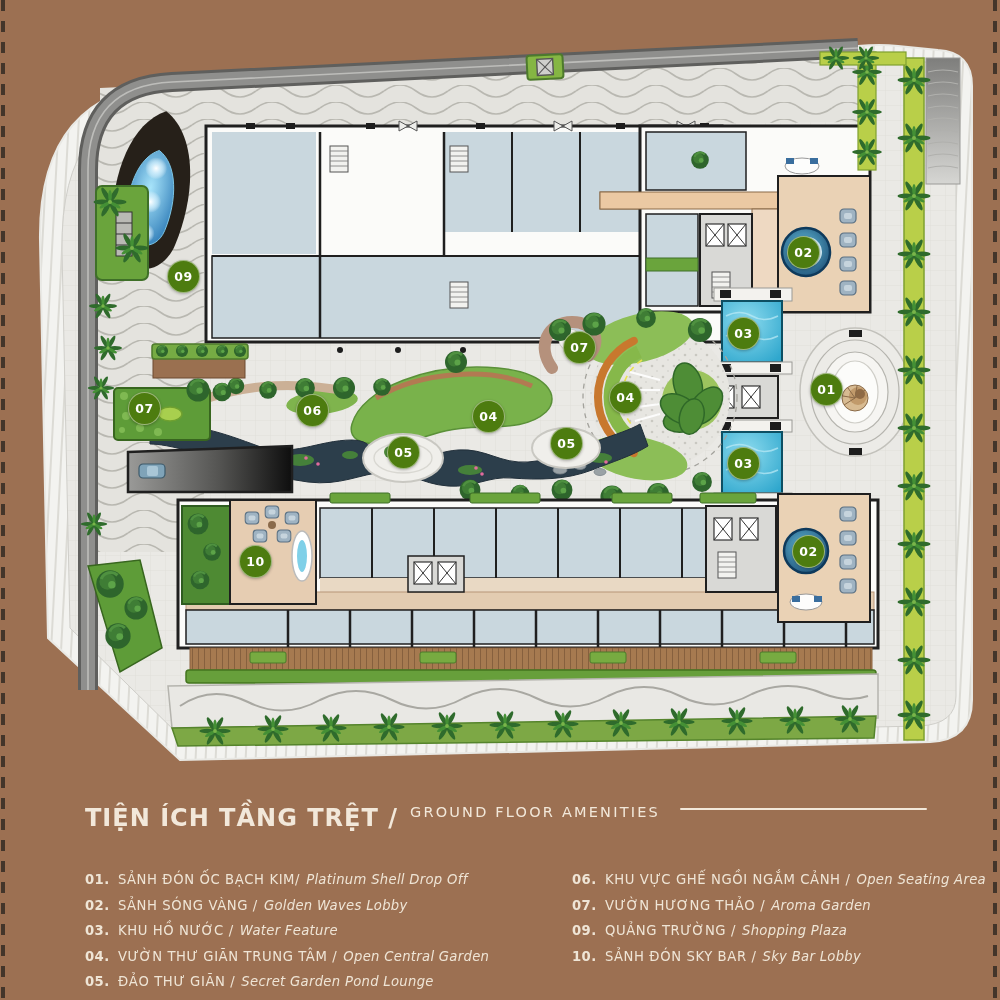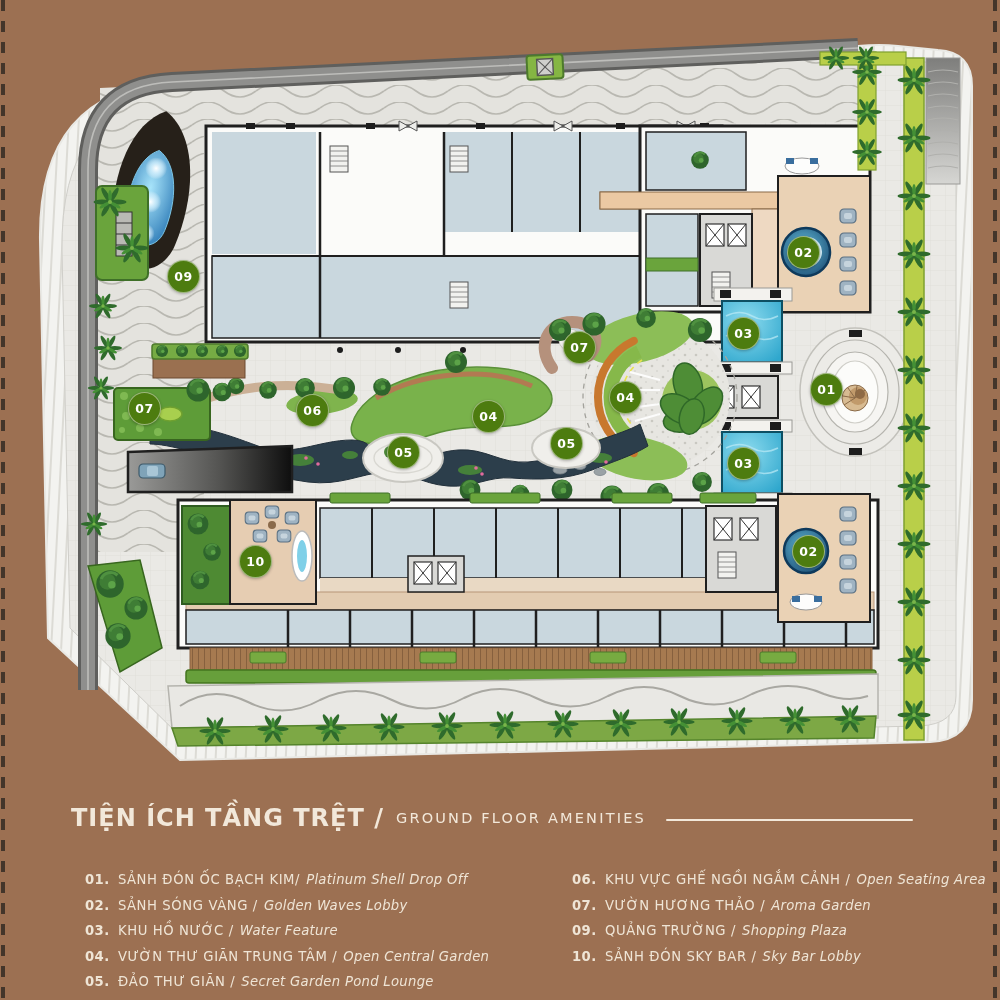--- a/index.html
+++ b/index.html
@@ -8,22 +8,22 @@
   .plan{position:absolute;left:0;top:0;width:1000px;height:780px;}
   .plan svg{position:absolute;left:0;top:0;}
   .marker{position:absolute;width:31px;height:31px;border-radius:50%;background:#4d7c0f;
           border:1.5px solid rgba(255,255,255,.45);box-shadow:0 1px 3px rgba(0,0,0,.28);
           color:#fff;font-weight:bold;font-size:12.5px;display:flex;align-items:center;
           justify-content:center;letter-spacing:.5px;}
   .edge-dash{position:absolute;top:0;width:4px;height:1000px;
      background:repeating-linear-gradient(180deg,#43352A 0 11px,rgba(0,0,0,0) 11px 21px);}
   .edge-dash.left{left:1px;}
   .edge-dash.right{left:993px;}
-  .legend-title{position:absolute;left:71px;top:804px;width:842px;display:flex;
-      align-items:center;color:#F2E8DA;}
+  .legend-title{position:absolute;left:85px;top:804px;width:842px;display:flex;
+      align-items:flex-start;color:#F2E8DA;}
   .t-vi{font-size:24px;font-weight:bold;letter-spacing:1px;white-space:nowrap;}
   .t-en{font-size:14.5px;letter-spacing:2.2px;margin-left:12px;white-space:nowrap;}
   .t-line{flex:1;height:2px;background:#F2E8DA;margin-left:20px;margin-top:4px;border-radius:1px;}
   .legend-cols{position:absolute;left:85px;top:872px;width:880px;display:grid;
       grid-template-columns:455px 1fr;color:#EFE5D6;gap:32px;}
   .legend-row{display:flex;align-items:baseline;height:25.6px;font-size:13.2px;
       letter-spacing:.4px;white-space:nowrap;}
   .legend-row .num{font-weight:bold;width:33px;flex:none;}
   .legend-row .vi{letter-spacing:.6px;}
   .legend-row .en{font-style:italic;margin-left:6px;letter-spacing:.3px;}

